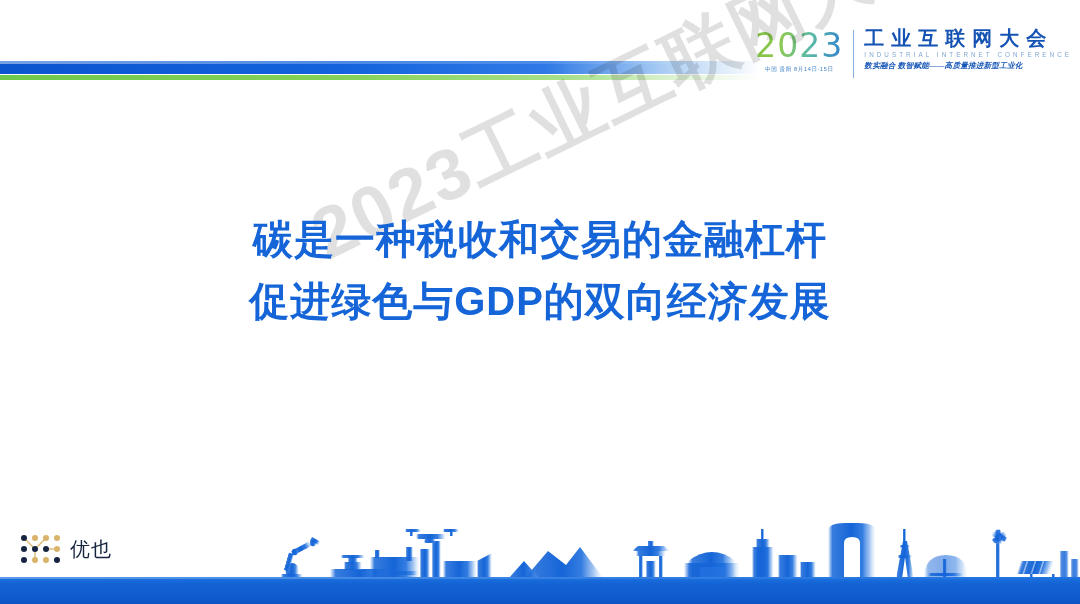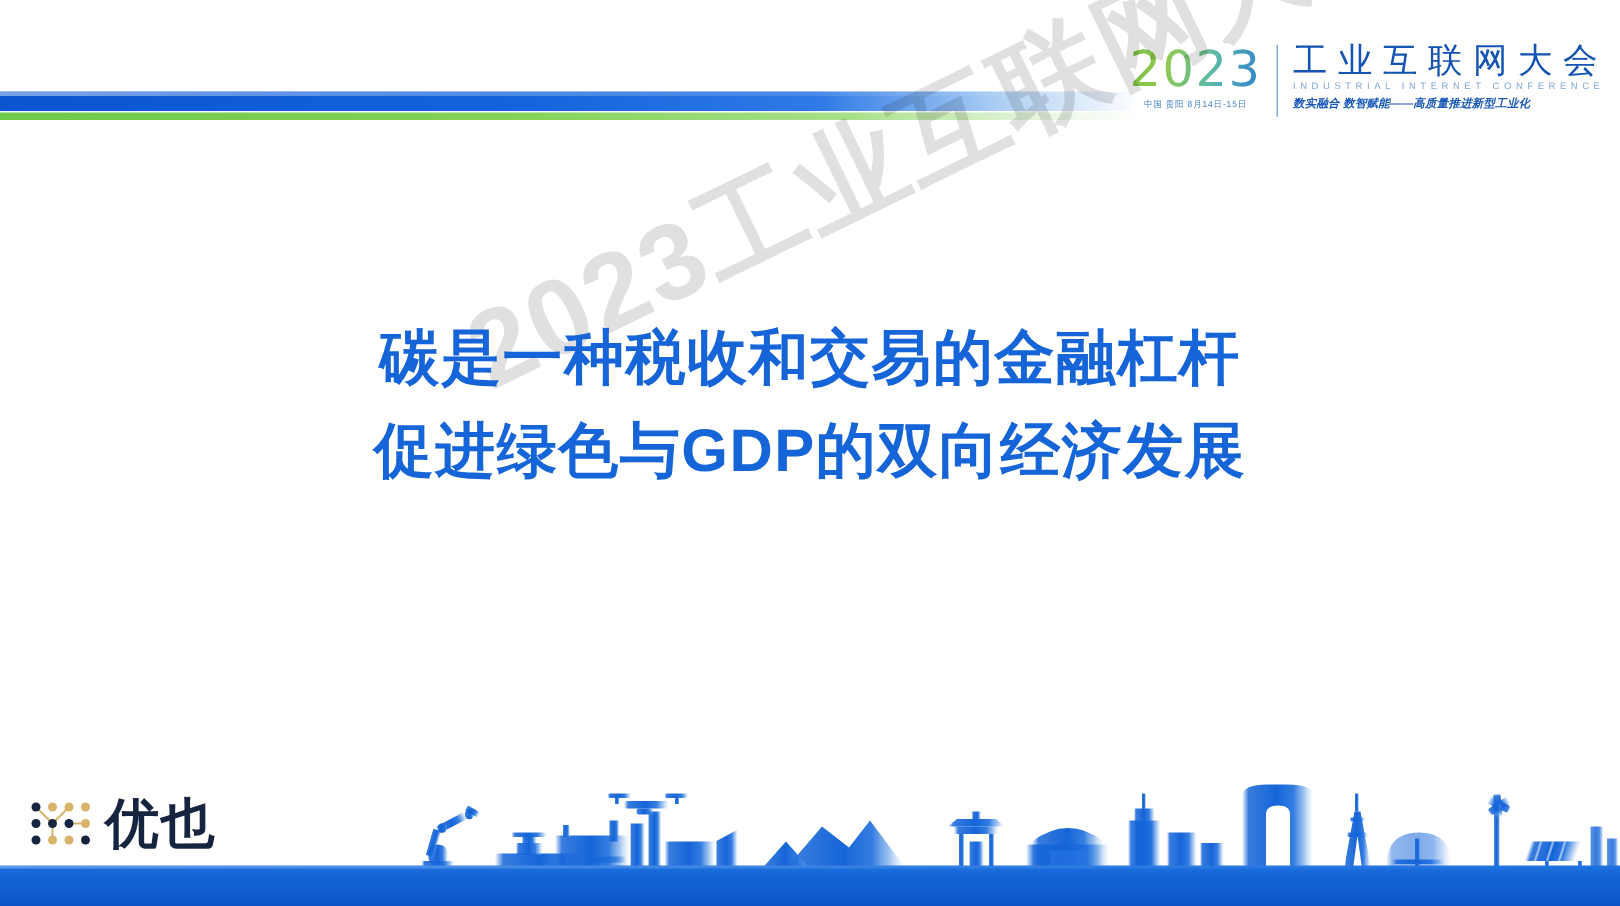--- a/index.html
+++ b/index.html
@@ -99,22 +99,22 @@
     background: #5a93cf;
     margin: 2px 0 6px 0;
     opacity: .75;
   }
   .logo-right {
     padding-left: 10px;
     display: flex;
     flex-direction: column;
   }
   .logo-cn {
-    font-size: 23px;
-    font-weight: normal;
+    font-size: 20px;
+    font-weight: bold;
     color: #1453b4;
     letter-spacing: 7px;
     line-height: 1.06;
     white-space: nowrap;
   }
   .logo-en {
     margin-top: 2px;
     font-size: 6.3px;
     letter-spacing: 3.05px;
     color: #7fa8d4;
@@ -196,22 +196,22 @@
     position: absolute;
     left: 18px;
     bottom: 35px;
     display: flex;
     align-items: center;
     height: 40px;
   }
   .dotgrid { width: 46px; height: 34px; }
   .youye-text {
     margin-left: 6px;
-    font-size: 36px;
-    font-weight: bold;
+    font-size: 20px;
+    font-weight: normal;
     color: #16243f;
     letter-spacing: 1px;
     line-height: 1;
   }
 </style>
 </head>
 <body>
 
 <div id="slide">
 

